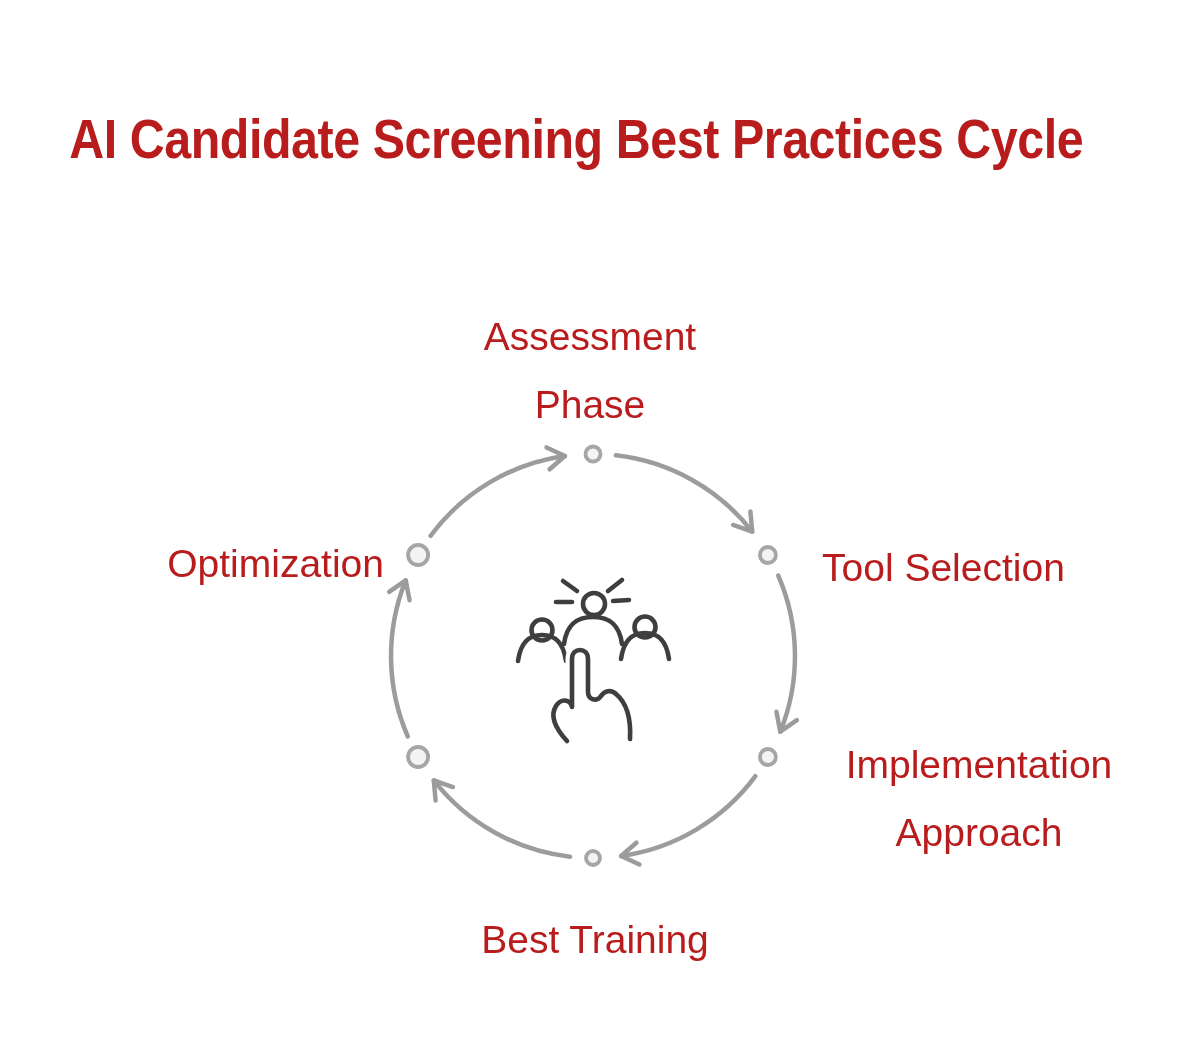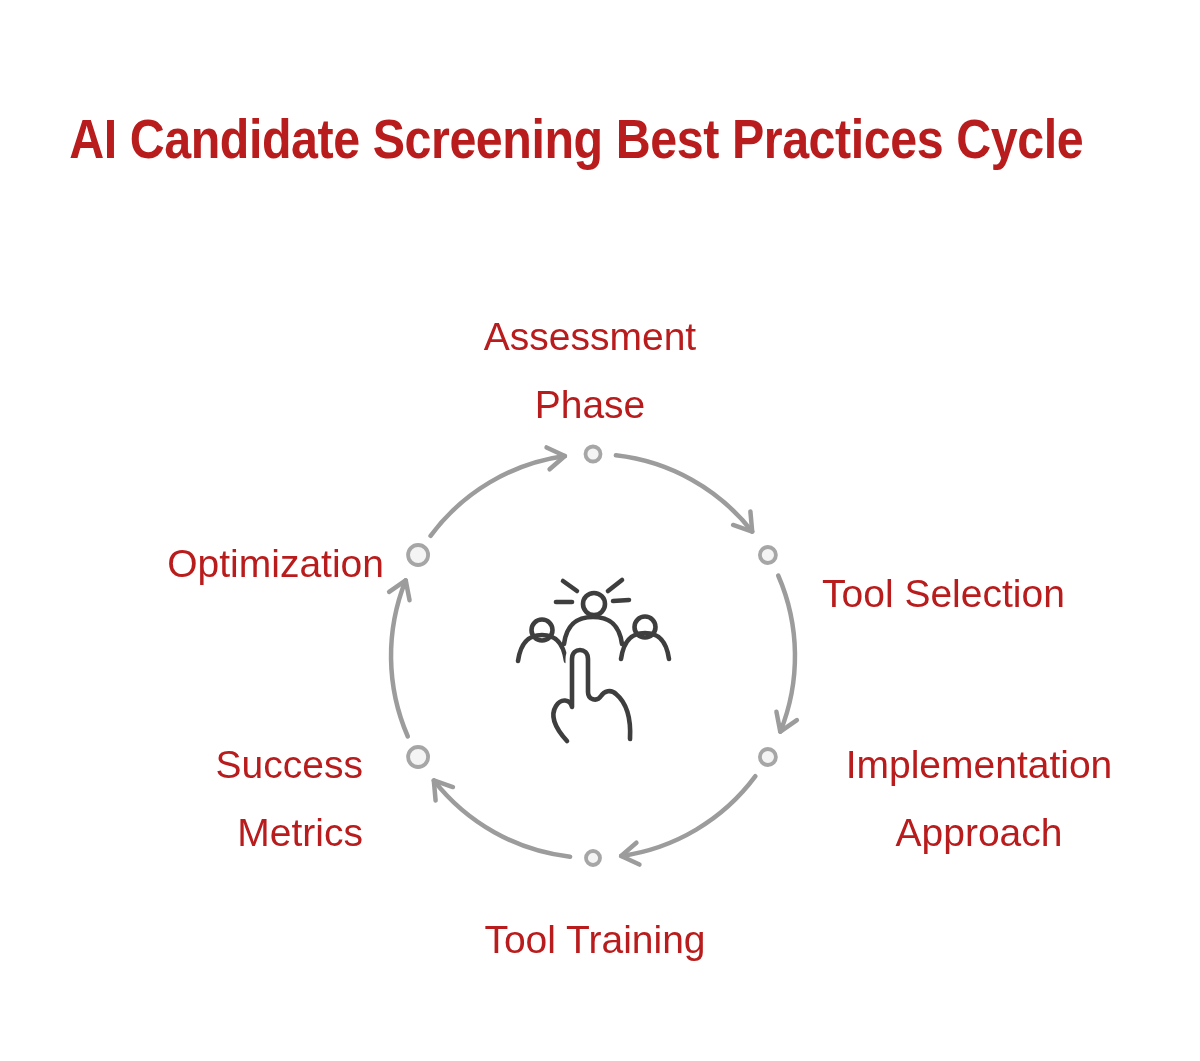--- a/index.html
+++ b/index.html
@@ -30,21 +30,21 @@
     transform-origin: 50% 50%;
     white-space: nowrap;
   }
   .stage-label {
     position: absolute;
     font-size: 39px;
     line-height: 68px;
     color: #b91c1c;
   }
   .pos-top          { left: 440px; width: 300px; top: 303px;  text-align: center; }
-  .pos-right-top    { left: 822px; width: 360px; top: 560px;  text-align: left; white-space: nowrap; }
+  .pos-right-top    { left: 822px; width: 360px; top: 534px;  text-align: left; white-space: nowrap; }
   .pos-right-bottom { left: 824px; width: 310px; top: 731px;  text-align: center; }
   .pos-bottom       { left: 420px; width: 350px; top: 906px;  text-align: center; white-space: nowrap; }
   .pos-left-bottom  { right: 837px; width: 250px; top: 731px; text-align: right; }
   .pos-left-top     { right: 816px; width: 320px; top: 530px; text-align: right; white-space: nowrap; }
   svg.diagram { position: absolute; left: 0; top: 0; }
 </style>
 </head>
 <body>
 
 <div class="canvas">
@@ -81,17 +81,16 @@
         <path d="M556,602 L572,602"></path>
         <path d="M613,601 L629,600"></path>
         <path d="M567,741 C556,729 549,717 556,706 C561,698 570,699 572,707 L572,659 C572,647 588,647 588,659 L588,692 C588,700 597,702 601,696 C604,691 611,689 616,694 C628,704 631,721 630,739" stroke="#ffffff" stroke-width="13"></path>
         <path d="M567,741 C556,729 549,717 556,706 C561,698 570,699 572,707 L572,659 C572,647 588,647 588,659 L588,692 C588,700 597,702 601,696 C604,691 611,689 616,694 C628,704 631,721 630,739"></path>
       </g>
     </svg>
 
   <div class="stage-label pos-top">Assessment Phase</div>
   <div class="stage-label pos-right-top">Tool Selection</div>
   <div class="stage-label pos-right-bottom">Implementation Approach</div>
-  <div class="stage-label pos-bottom">Tool Training</div>
-  <div class="stage-label pos-left-bottom">Success Metrics</div>
+  <div class="stage-label pos-bottom">Best Training</div>
   <div class="stage-label pos-left-top">Optimization</div>
 
 </div>
 
 </body></html>

